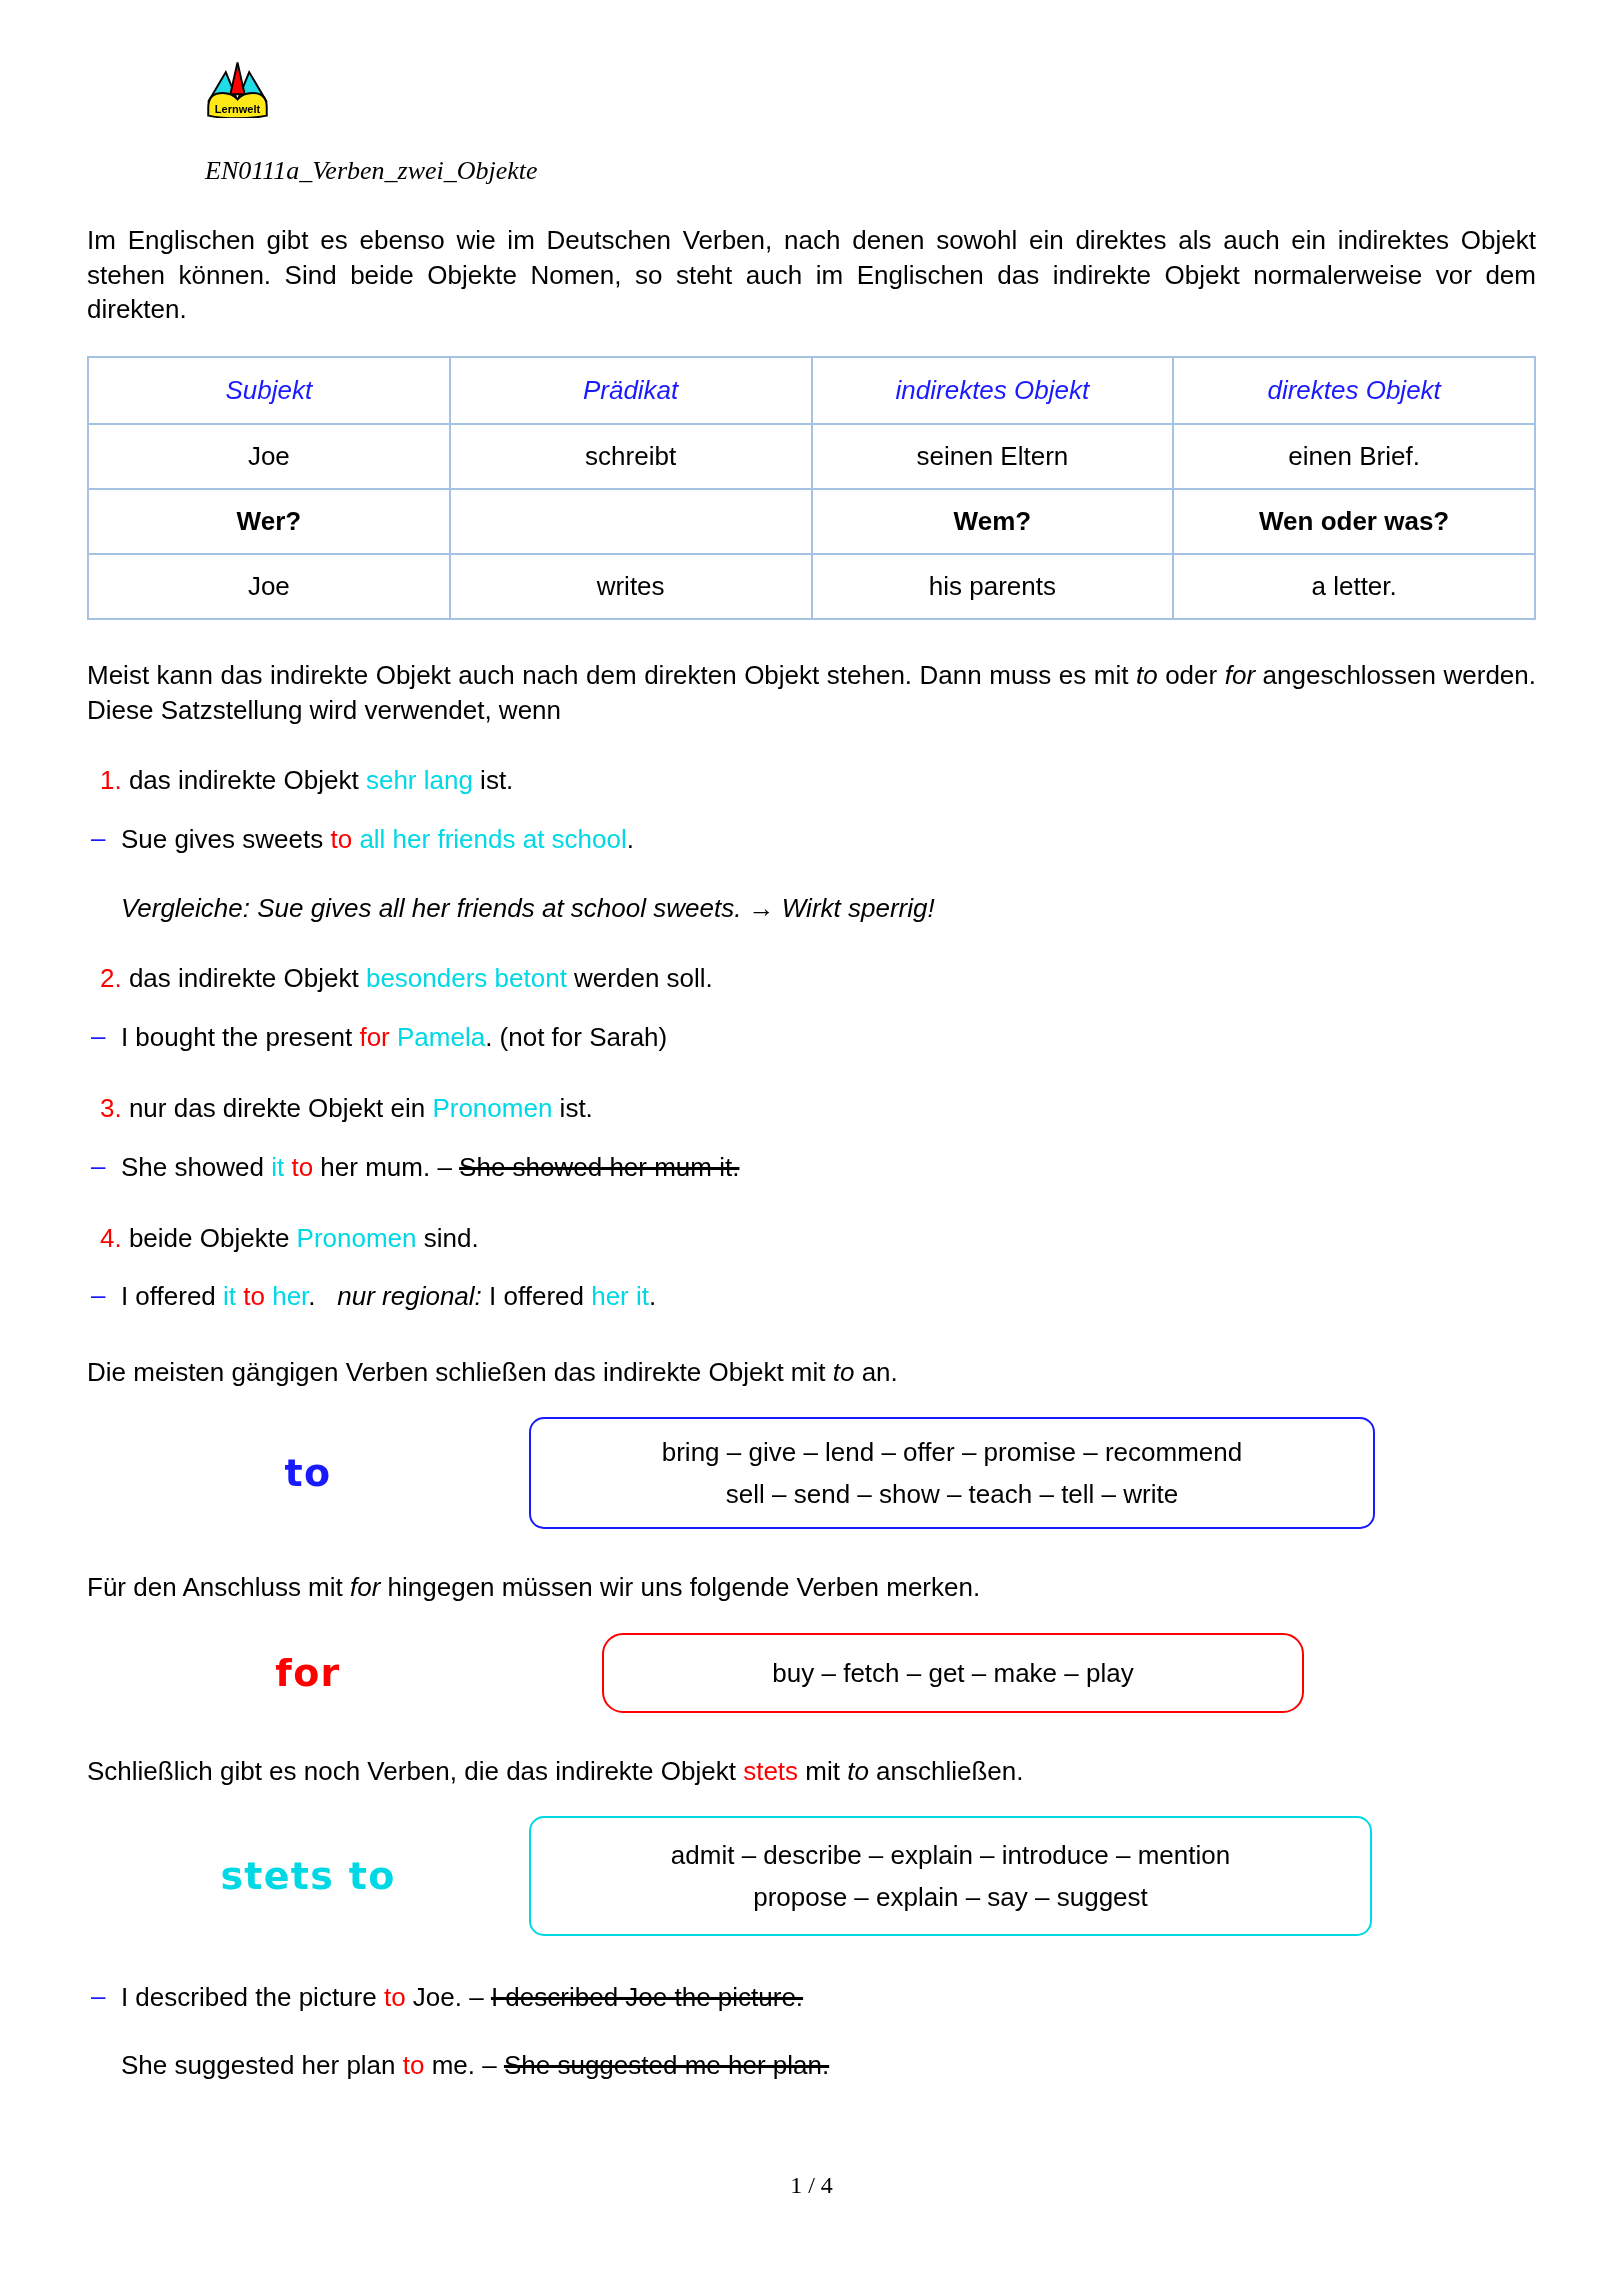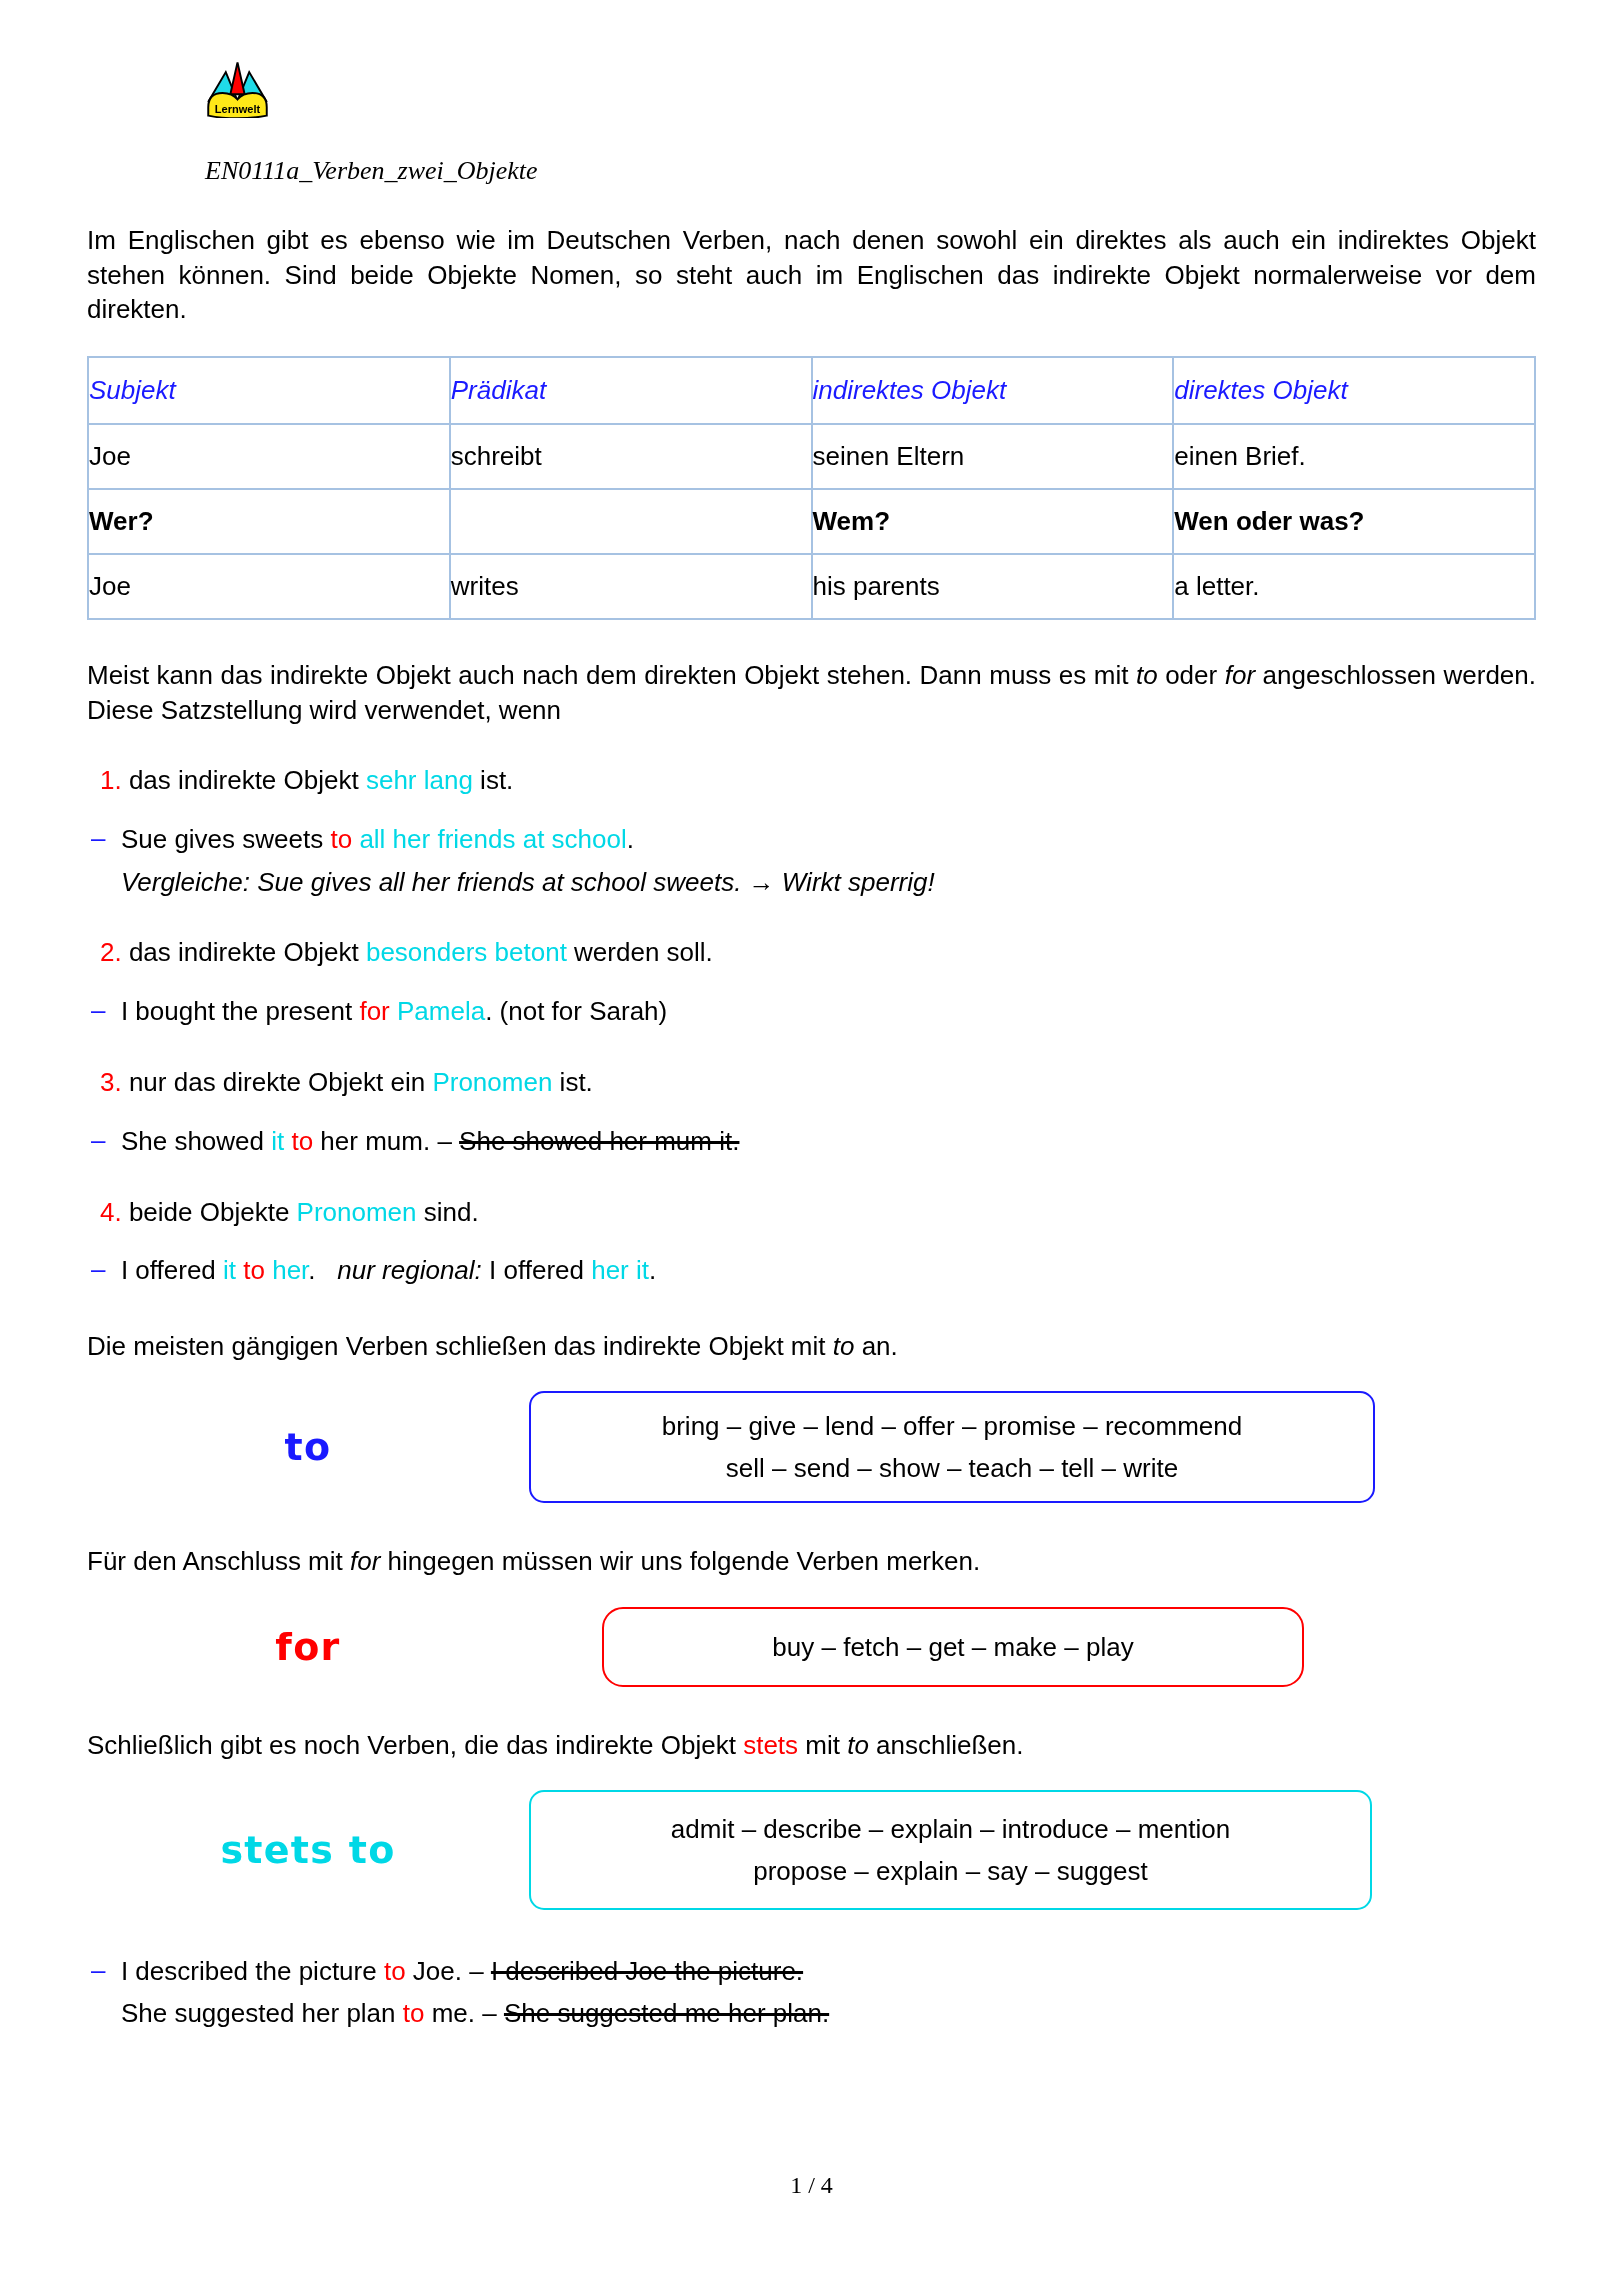--- a/index.html
+++ b/index.html
@@ -15,31 +15,31 @@
   
   .title{margin-top:77px;font-size:34px;font-weight:bold;letter-spacing:0.3px;}
   .para{line-height:1.32;}
   .just{text-align:justify;}
   .intro{margin-top:37px;}
   .middle{margin-top:38px;}
 
   
   table.grammar{margin-top:30px;width:100%;border-collapse:collapse;table-layout:fixed;}
   table.grammar th,table.grammar td{border:2px solid var(--color-tableBorder,#a6c2e2);
-      text-align:left;vertical-align:middle;font-weight:normal;padding:0;}
+      text-align:center;vertical-align:middle;font-weight:normal;padding:0;}
   table.grammar th{height:65px;color:var(--color-blue,#1a1aff);font-style:italic;}
   table.grammar td{height:63px;}
   tr.bold-row td{font-weight:bold;}
 
   
   .rule-line{margin-top:37px;padding-left:13px;line-height:1.3;}
   .example{margin-top:25px;display:flex;align-items:flex-start;padding-left:3.9px;}
   .dash{flex:none;width:30px;color:var(--color-blue,#1a1aff);}
   .ex-text{flex:1;line-height:1.3;}
-  .ex-line + .ex-line{margin-top:9px;}
+  .ex-line + .ex-line{margin-top:35px;}
 
   
   .section-intro{margin-top:42px;line-height:1.3;}
   .box-row{margin-top:27.5px;display:flex;align-items:center;}
   .box-label-col{flex:none;width:442px;display:flex;justify-content:center;}
   .box-label{font-size:38px;font-weight:bold;letter-spacing:1.3px;font-family:"DejaVu Sans",sans-serif;}
   .label-to{color:var(--color-blue,#1a1aff);}
   .label-for{color:var(--color-red,#ff0000);}
   .label-stets{color:var(--color-cyan,#00d8e6);}
   .verb-box{box-sizing:border-box;border:2.6px solid #000;border-radius:15px;

